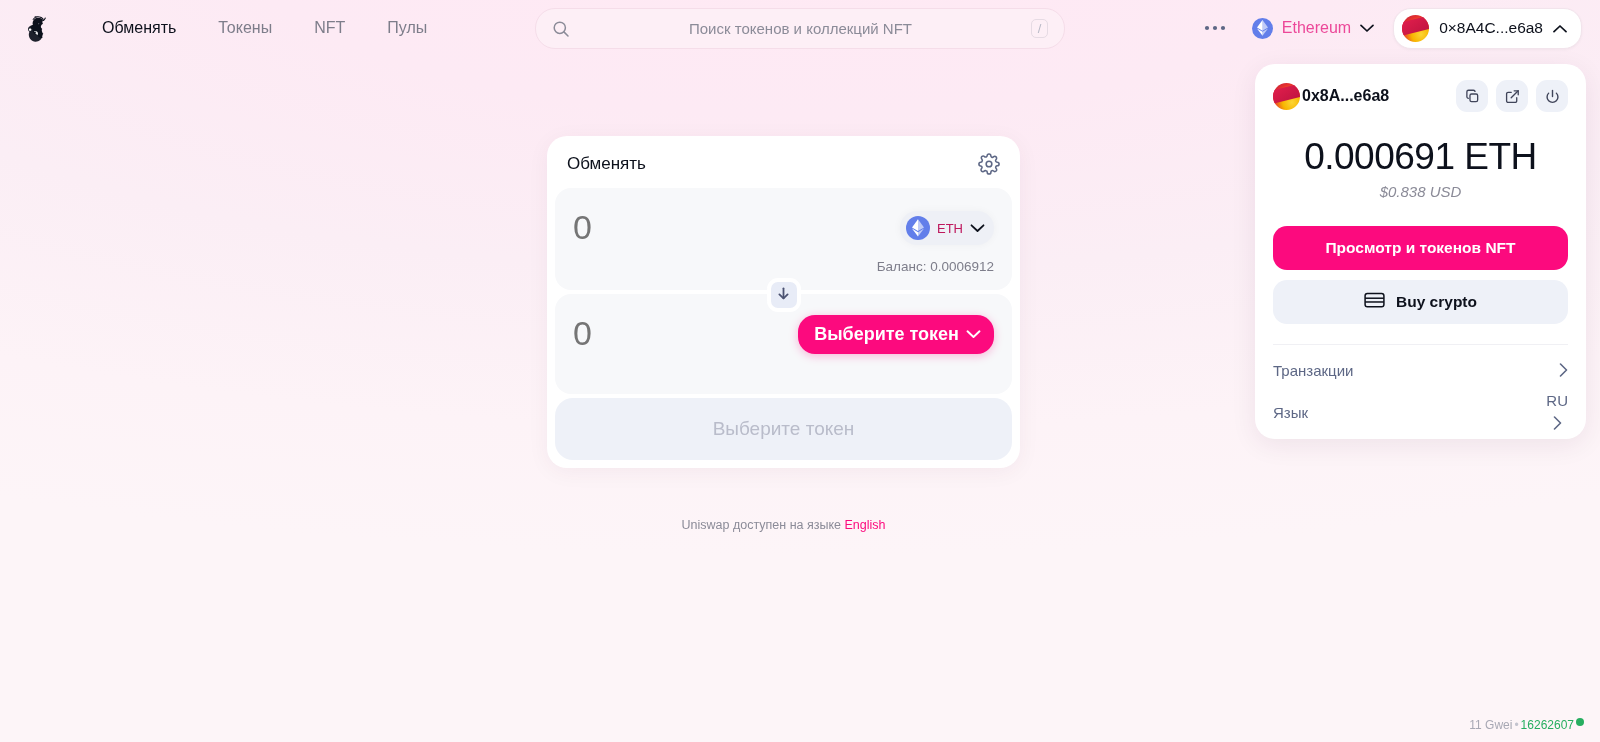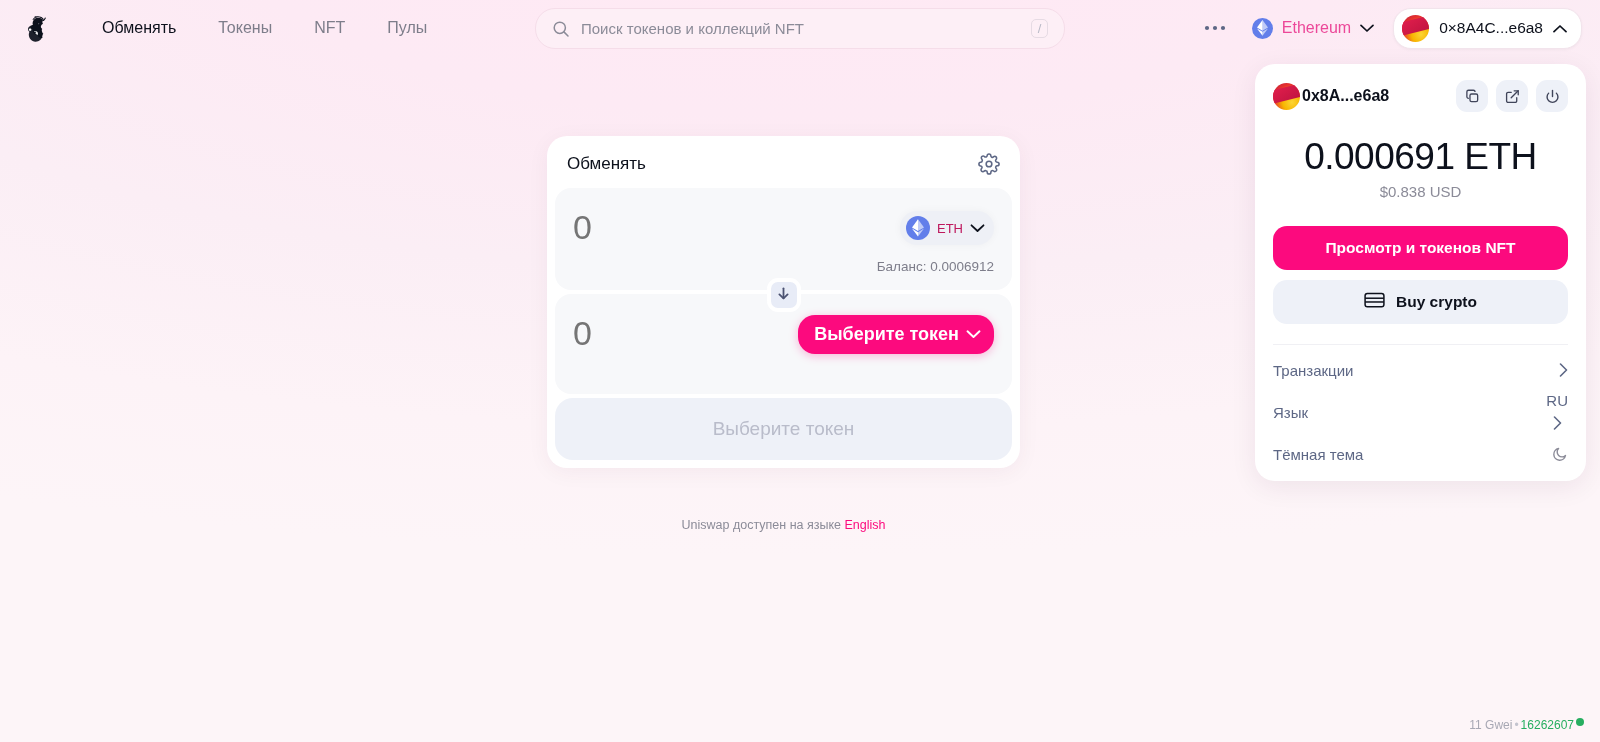--- a/index.html
+++ b/index.html
@@ -24,21 +24,21 @@
   }
   .logo { width: 48px; height: 48px; display: flex; align-items: center; justify-content: center; cursor: pointer; }
   .nav-links { display: flex; align-items: center; gap: 14px; margin-left: 26px; }
   .nav-link {
     font-size: 16px; font-weight: 500; color: #7d7d8a;
     padding: 8px 14px; border-radius: 14px; cursor: pointer; white-space: nowrap;
   }
   .nav-link.active { color: #0d111c; font-weight: 500; }
 
   
-  .search-wrap { position: absolute; left: 50%; transform: translateX(-50%); top: 8px; }
+  .search-wrap { position: absolute; left: 50%; transform: translateX(-50%); top: 8px; text-align: center; }
   .search {
     width: 530px; height: 41px; border-radius: 20px;
     background: #fdeff6; border: 1px solid #f5dde9;
     display: flex; align-items: center; padding: 0 16px; gap: 11px;
     cursor: text;
   }
   .search-icon { width: 18px; height: 18px; flex: none; }
   .search-ph { font-size: 15px; color: #8b8b98; flex: 1; }
   .slash {
     color: #b9b9c6; font-size: 13px; border: 1px solid #e6dbe4;
@@ -157,21 +157,21 @@
   .wp-icons { margin-left: auto; display: flex; gap: 8px; }
   .wp-icon-btn {
     width: 32px; height: 32px; border-radius: 11px; background: #eef1f8;
     display: flex; align-items: center; justify-content: center; cursor: pointer;
     color: #40455a;
   }
   .wp-balance {
     text-align: center; font-size: 37px; font-weight: 400; color: #0d111c;
     margin-top: 24px; letter-spacing: -0.5px; white-space: nowrap;
   }
-  .wp-usd { text-align: center; font-size: 15px; color: #8b8b98; margin-top: 5px; }
+  .wp-usd { text-align: center; font-size: 15px; color: #8b8b98; margin-top: 5px; font-style: italic; }
   .wp-nft-btn {
     margin-top: 26px; height: 44px; border-radius: 14px; background: #fc0a7e;
     display: flex; align-items: center; justify-content: center;
     font-size: 15.5px; font-weight: 600; color: #fff; cursor: pointer;
   }
   .wp-buy-btn {
     margin-top: 10px; height: 44px; border-radius: 14px; background: #eef1f8;
     display: flex; align-items: center; justify-content: center; gap: 11px;
     font-size: 15.5px; font-weight: 600; color: #0d111c; cursor: pointer;
   }
@@ -395,28 +395,20 @@
     <span class="right">
       <span class="val">RU</span>
       <span>
         <svg width="9" height="14" viewBox="0 0 9 14">
             <path d="M1.5 1l6 6-6 6" stroke="#5d6785" stroke-width="1.6" fill="none" stroke-linecap="round" stroke-linejoin="round"></path>
           </svg>
       </span>
     </span>
   </div>
 
-  <div class="wp-row">
-    <span>Тёмная тема</span>
-    <span class="right">
-      <svg width="16" height="16" viewBox="0 0 16 16" fill="none" stroke="#8b8b98" stroke-width="1.4" stroke-linecap="round" stroke-linejoin="round">
-        <path d="M13.5 9.4A5.9 5.9 0 116.6 2.5a4.6 4.6 0 006.9 6.9z"></path>
-      </svg>
-    </span>
-  </div>
 </div>
 
 <div class="status">
   <span>11 Gwei</span>
   <span class="dot-sep">•</span>
   <span class="block">16262607</span>
   <span class="green-dot"></span>
 </div>
 
 </body></html>

